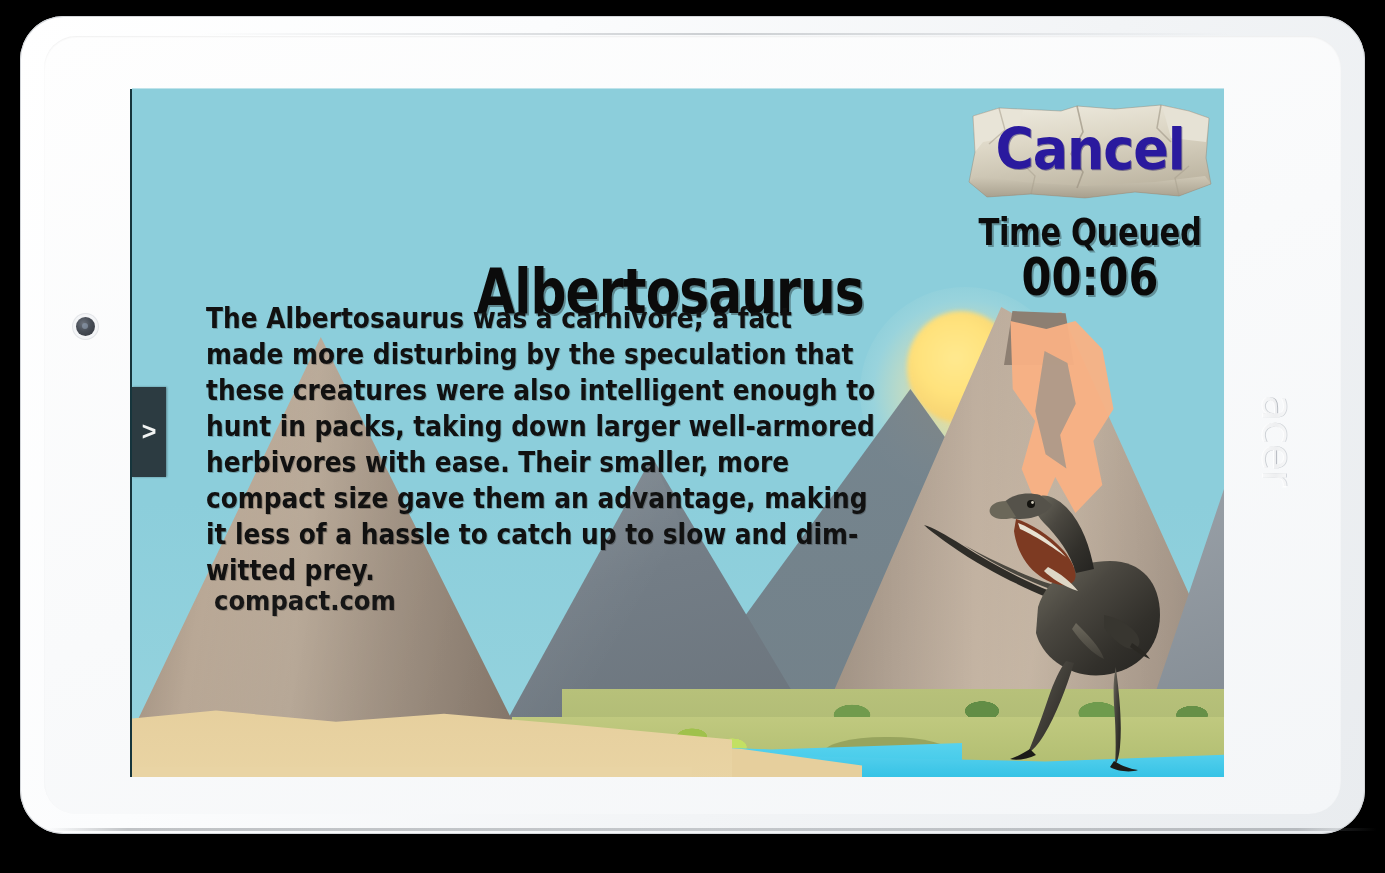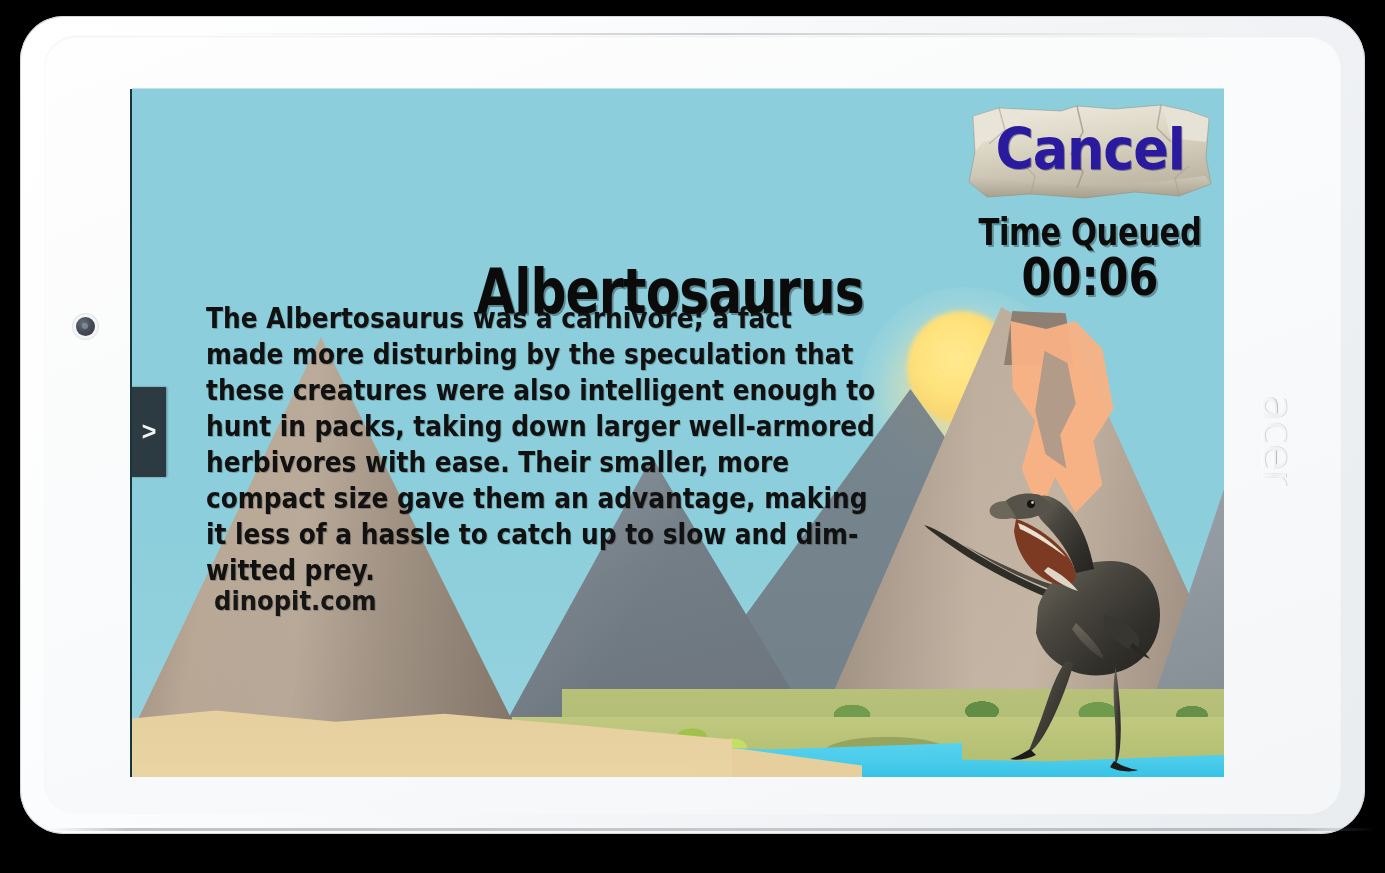--- a/index.html
+++ b/index.html
@@ -279,21 +279,21 @@
         <path d="M132 292 C126 296 118 300 112 302 C118 304 130 302 138 298 Z" fill="#1c1b18"></path>
         <path d="M218 212 C222 242 224 268 222 290 C221 300 219 306 217 308 C218 296 218 272 216 248 C215 230 216 218 218 210 Z" fill="url(#hide)"></path>
         <path d="M216 304 C222 308 232 312 240 313 C232 316 218 314 212 310 Z" fill="#1c1b18"></path>
 
         <path d="M178 166 C190 178 202 190 206 202 C196 198 182 184 174 172 Z" fill="url(#belly)" opacity=".55"></path>
       </svg>
     </div>
 
     <div class="title">Albertosaurus</div>
     <div class="body-text">The Albertosaurus  was a carnivore; a fact made more disturbing by the speculation that these creatures were also intelligent enough to hunt in packs, taking down larger well-armored herbivores with ease. Their smaller, more compact size gave them an advantage, making it less of a hassle to catch up to slow and dim-witted prey.</div>
-    <div class="watermark">dinopit.com</div>
+    <div class="watermark">compact.com</div>
 
     <div class="side-tab">
       <span class="chev">&gt;</span>
     </div>
 
     <div class="cancel-btn">
       <svg class="stone" viewBox="0 0 250 100" xmlns="http://www.w3.org/2000/svg">
         <defs>
           <linearGradient id="stoneG" x1="0" y1="0" x2="0.3" y2="1">
             <stop offset="0%" stop-color="#efece1"></stop>

